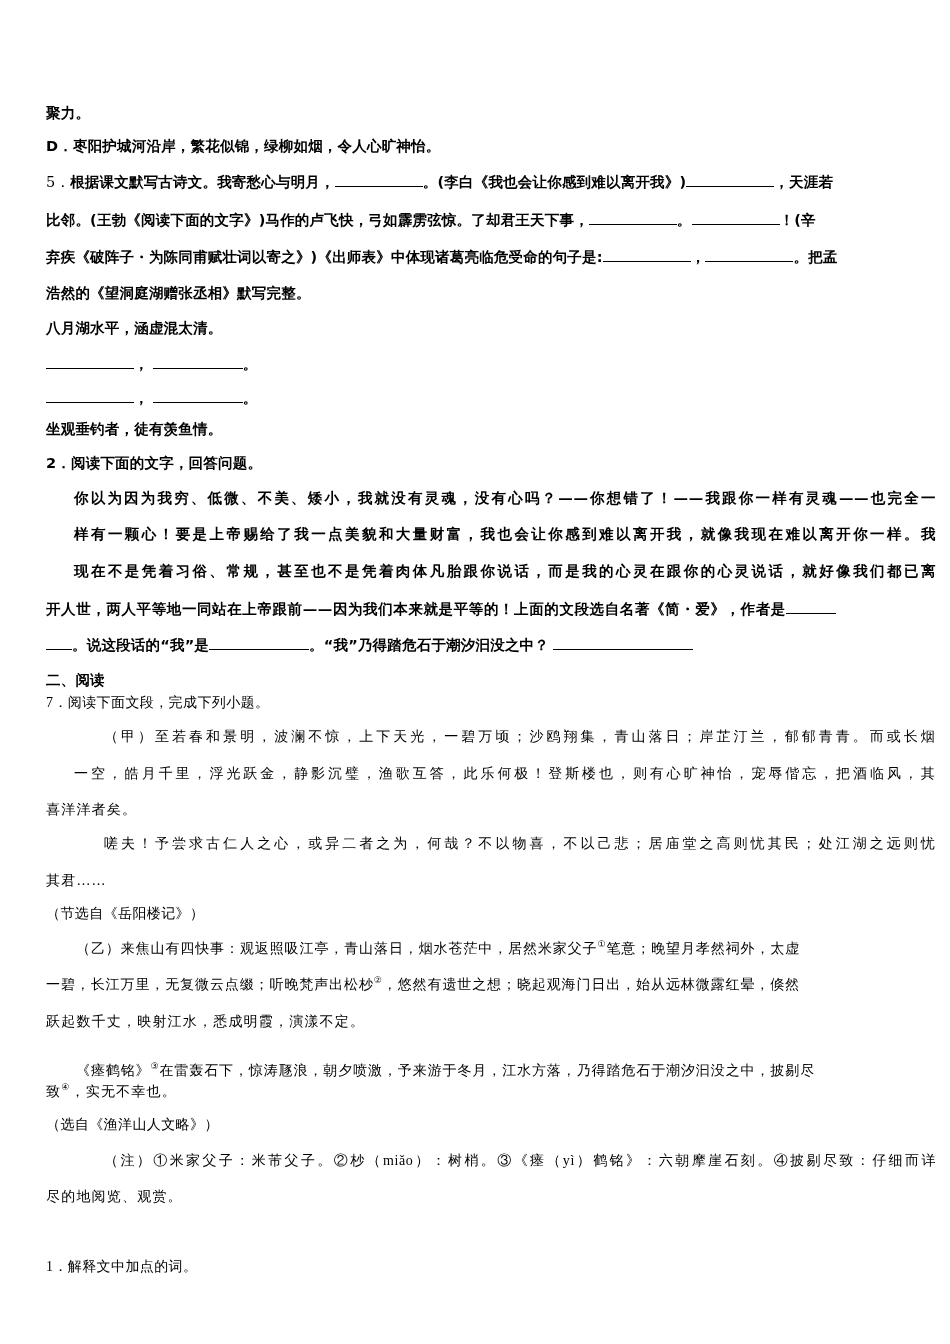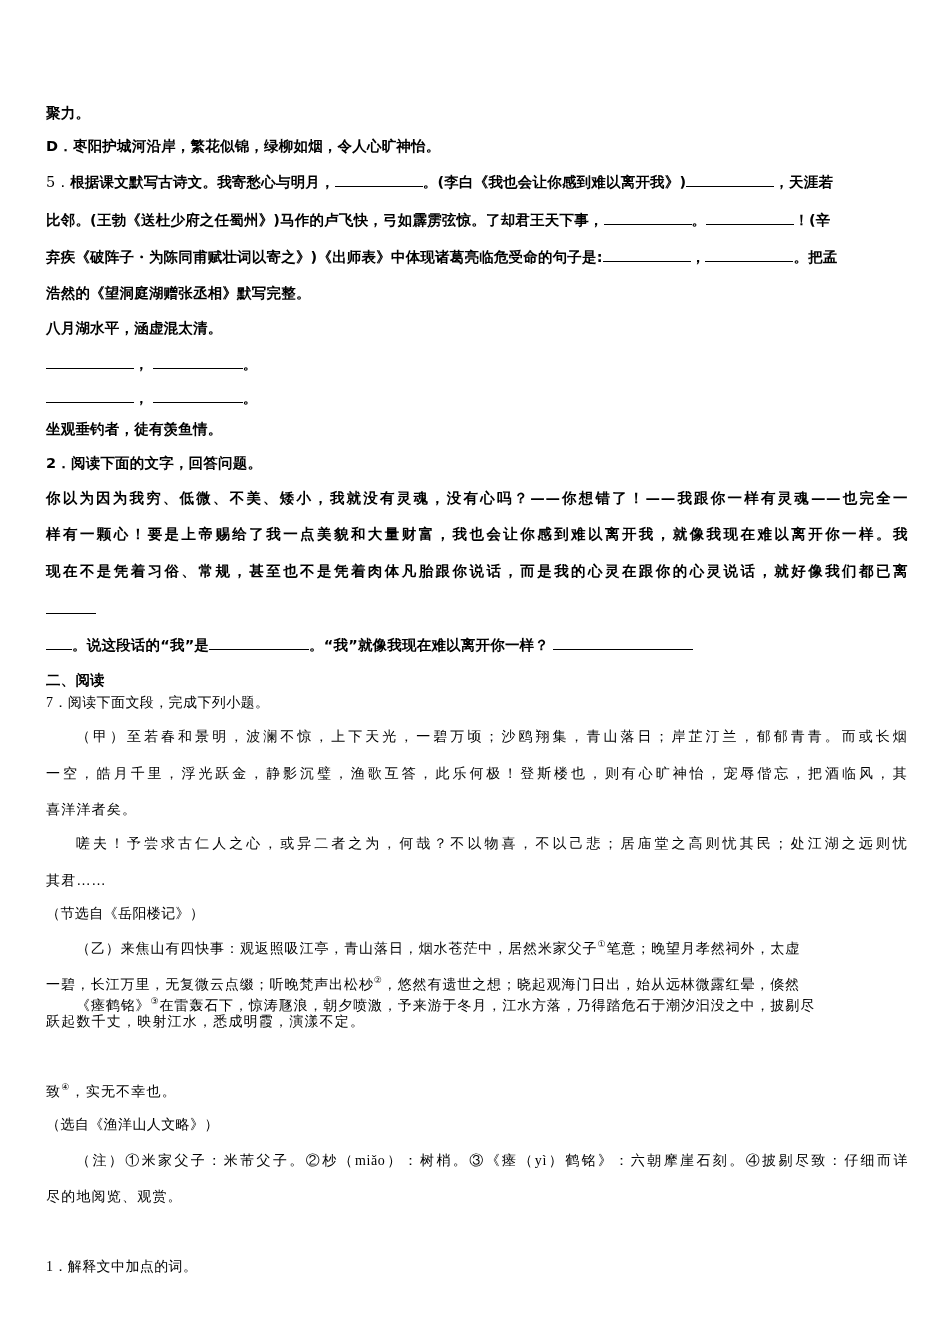--- a/index.html
+++ b/index.html
@@ -2,42 +2,42 @@
 <html><head>
 <meta charset="utf-8">
 <style>
   html, body { margin: 0; padding: 0; background: #ffffff; }
   body { width: 950px; height: 1344px; position: relative; overflow: hidden; color: #000; }
   .page { position: absolute; left: 46px; top: 0; width: 862px; }
   .line { position: absolute; left: 0; width: 862px; white-space: nowrap; font-size: 15px; line-height: 20px; }
   .bold { font-family: "DejaVu Sans", sans-serif; font-weight: bold; font-size: 14.5px; letter-spacing: 0.2px; }
   .serif { font-family: Liberation Serif, serif; font-size: 14px; letter-spacing: 1.2px; }
   .kai { font-family: "DejaVu Serif", serif; font-weight: bold; font-size: 14.5px; letter-spacing: 0.6px; }
-  .just { text-align: justify; text-align-last: justify; }
+  .just { text-align: justify; text-align-last: justify; margin-left: 28px; }
   .ind { padding-left: 30px; box-sizing: border-box; }
   .blank { display: inline-block; border-bottom: 1px solid #000; height: 15px; vertical-align: baseline; }
   sup { font-size: 9px; line-height: 0; }
 </style>
 </head>
 <body>
 
 <div class="page">
 
   <div class="line bold" style="top:103px">聚力。</div>
 
   <div class="line bold" style="top:136px">
     <span>D．</span><span>枣阳护城河沿岸，繁花似锦，绿柳如烟，令人心旷神怡。</span>
   </div>
 
   <div class="line bold" style="top:171px">
     <span style="font-weight:normal;font-family:'DejaVu Serif',serif">5．</span><span>根据课文默写古诗文。我寄愁心与明月，</span><span class="blank" style="width:88px"></span><span>。(李白《我也会让你感到难以离开我》)</span><span class="blank" style="width:88px"></span><span>，天涯若</span>
   </div>
 
   <div class="line bold" style="top:209px">
-    <span>比邻。(王勃《送杜少府之任蜀州》)马作的卢飞快，弓如霹雳弦惊。了却君王天下事，</span><span class="blank" style="width:88px"></span><span>。</span><span class="blank" style="width:88px"></span><span>！(辛</span>
+    <span>比邻。(王勃《阅读下面的文字》)马作的卢飞快，弓如霹雳弦惊。了却君王天下事，</span><span class="blank" style="width:88px"></span><span>。</span><span class="blank" style="width:88px"></span><span>！(辛</span>
   </div>
 
   <div class="line bold" style="top:246px">
     <span>弃疾《破阵子・为陈同甫赋壮词以寄之》)《出师表》中体现诸葛亮临危受命的句子是:</span><span class="blank" style="width:88px"></span><span>，</span><span class="blank" style="width:88px"></span><span>。把孟</span>
   </div>
 
   <div class="line bold" style="top:283px">浩然的《望洞庭湖赠张丞相》默写完整。</div>
 
   <div class="line bold" style="top:318px">八月湖水平，涵虚混太清。</div>
 
@@ -51,25 +51,25 @@
 
   <div class="line bold" style="top:419px">坐观垂钓者，徒有羡鱼情。</div>
 
   <div class="line bold" style="top:453px">2．阅读下面的文字，回答问题。</div>
 
   <div class="line kai just" style="top:488px">你以为因为我穷、低微、不美、矮小，我就没有灵魂，没有心吗？——你想错了！——我跟你一样有灵魂——也完全一</div>
   <div class="line kai just" style="top:524px">样有一颗心！要是上帝赐给了我一点美貌和大量财富，我也会让你感到难以离开我，就像我现在难以离开你一样。我</div>
   <div class="line kai just" style="top:561px">现在不是凭着习俗、常规，甚至也不是凭着肉体凡胎跟你说话，而是我的心灵在跟你的心灵说话，就好像我们都已离</div>
 
   <div class="line kai" style="top:598px">
-    <span class="blank" style="width:50px"></span>
+    <span>开人世，两人平等地一同站在上帝跟前——因为我们本来就是平等的！上面的文段选自名著《简・爱》，作者是</span><span class="blank" style="width:50px"></span>
   </div>
 
   <div class="line bold" style="top:634px">
-    <span class="blank" style="width:26px"></span><span>。说这段话的“我”是</span><span class="blank" style="width:100px"></span><span>。“我”就像我现在难以离开你一样？</span><span class="blank" style="width:140px;margin-left:4px"></span>
+    <span class="blank" style="width:26px"></span><span>。说这段话的“我”是</span><span class="blank" style="width:100px"></span><span>。“我”乃得踏危石于潮汐汩没之中？</span><span class="blank" style="width:140px;margin-left:4px"></span>
   </div>
 
   <div class="line bold" style="top:670px">二、阅读</div>
 
   <div class="line serif" style="top:693px;letter-spacing:0.4px">7．阅读下面文段，完成下列小题。</div>
 
   <div class="line serif just ind" style="top:727px">（甲）至若春和景明，波澜不惊，上下天光，一碧万顷；沙鸥翔集，青山落日；岸芷汀兰，郁郁青青。而或长烟</div>
   <div class="line serif just" style="top:764px">一空，皓月千里，浮光跃金，静影沉璧，渔歌互答，此乐何极！登斯楼也，则有心旷神怡，宠辱偕忘，把酒临风，其</div>
   <div class="line serif" style="top:800px">喜洋洋者矣。</div>
   <div class="line serif just ind" style="top:834px">嗟夫！予尝求古仁人之心，或异二者之为，何哉？不以物喜，不以己悲；居庙堂之高则忧其民；处江湖之远则忧</div>
@@ -77,21 +77,21 @@
   <div class="line serif" style="top:904px;letter-spacing:0.4px">（节选自《岳阳楼记》）</div>
 
   <div class="line serif ind" style="top:939px;letter-spacing:0.9px">
     <span>（乙）来焦山有四快事：观返照吸江亭，青山落日，烟水苍茫中，居然米家父子</span><sup>①</sup><span>笔意；晚望月孝然祠外，太虚</span>
   </div>
   <div class="line serif" style="top:975px;letter-spacing:0.9px">
     <span>一碧，长江万里，无复微云点缀；听晚梵声出松杪</span><sup>②</sup><span>，悠然有遗世之想；晓起观海门日出，始从远林微露红晕，倏然</span>
   </div>
   <div class="line serif" style="top:1012px">跃起数千丈，映射江水，悉成明霞，演漾不定。</div>
 
-  <div class="line serif ind" style="top:996px;letter-spacing:0.9px">
+  <div class="line serif ind" style="top:1061px;letter-spacing:0.9px">
     <span>《瘗鹤铭》</span><sup>③</sup><span>在雷轰石下，惊涛豗浪，朝夕喷激，予来游于冬月，江水方落，乃得踏危石于潮汐汩没之中，披剔尽</span>
   </div>
   <div class="line serif" style="top:1082px">
     <span>致</span><sup>④</sup><span>，实无不幸也。</span>
   </div>
   <div class="line serif" style="top:1115px;letter-spacing:0.4px">（选自《渔洋山人文略》）</div>
 
   <div class="line serif just ind" style="top:1151px;letter-spacing:0.6px">（注）①米家父子：米芾父子。②杪（miǎo）：树梢。③《瘗（yì）鹤铭》：六朝摩崖石刻。④披剔尽致：仔细而详</div>
   <div class="line serif" style="top:1187px">尽的地阅览、观赏。</div>
 

